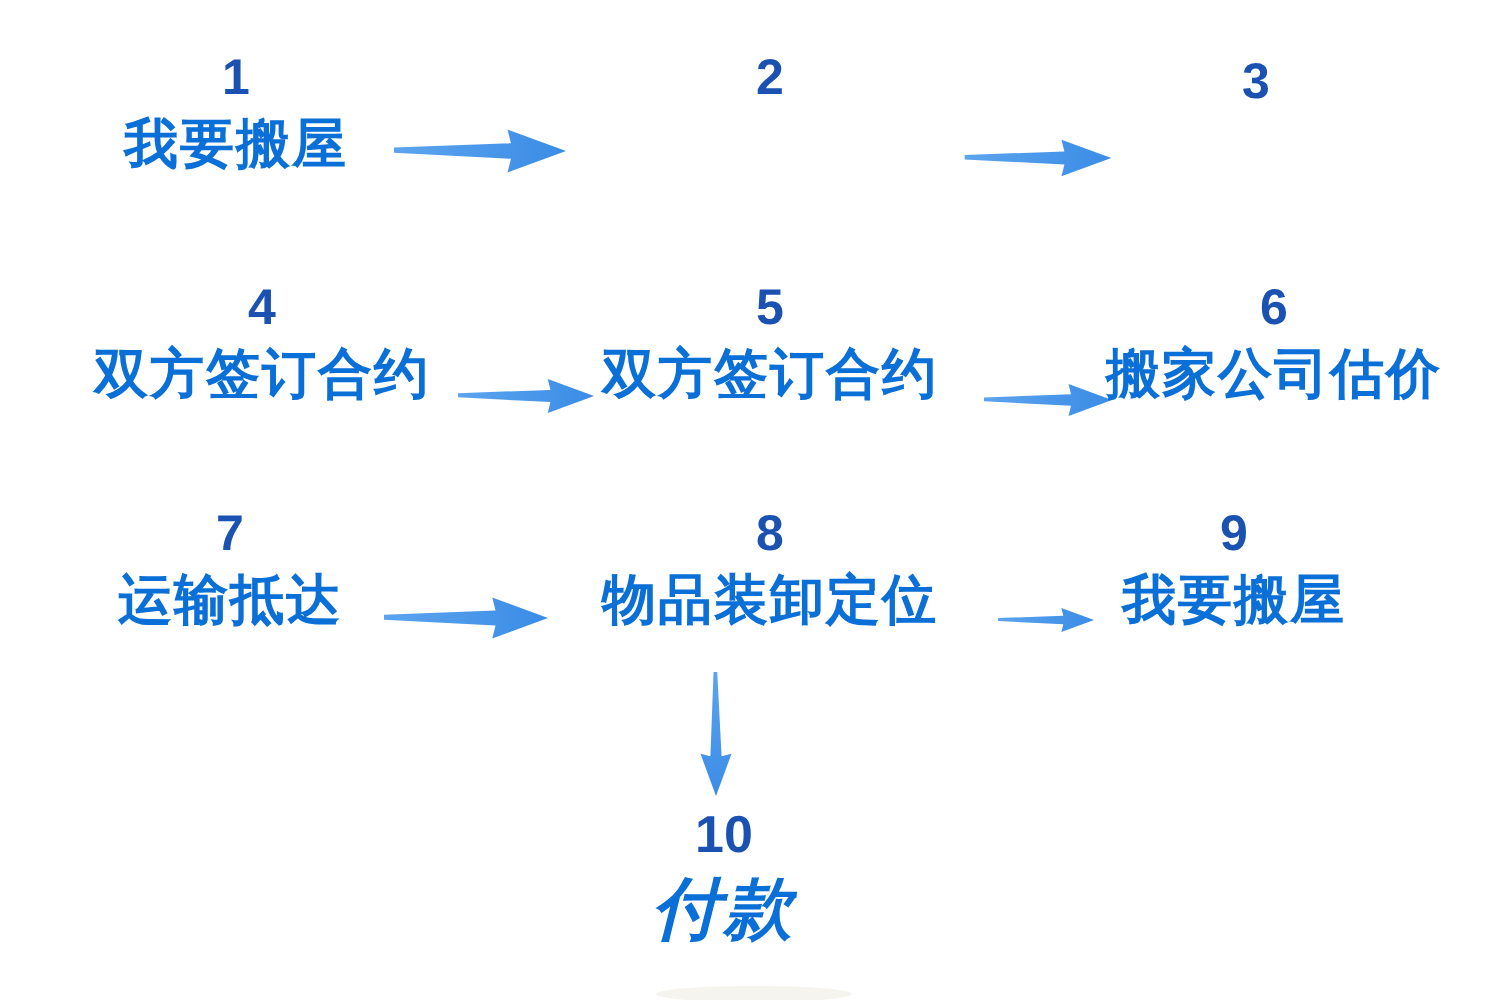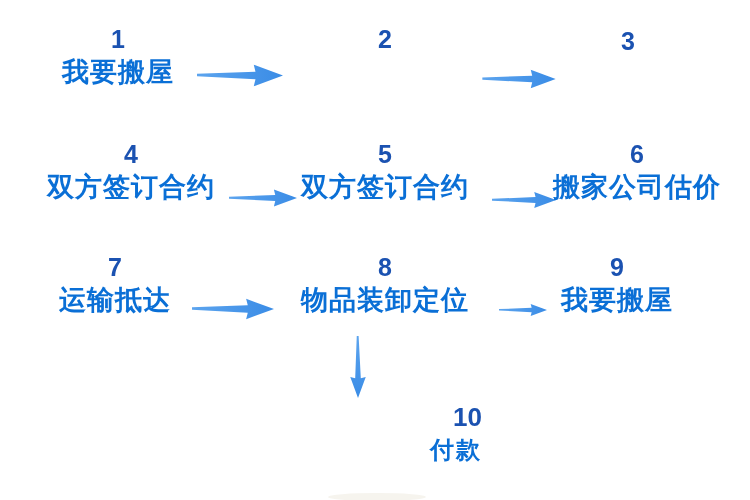--- a/index.html
+++ b/index.html
@@ -32,21 +32,21 @@
   .step .label {
     display: block;
     font-size: 27px;
     font-weight: bold;
     color: #0a6fd6;
     line-height: 1.15;
     letter-spacing: 1px;
     white-space: nowrap;
   }
   .step.final .num { font-size: 26px; }
-  .step.final .label { font-size: 24px; letter-spacing: 2px; }
+  .step.final .label { font-size: 34px; letter-spacing: 2px; font-style: italic; }
   .arrow {
     position: absolute;
     display: block;
   }
   .bottom-artifact {
     position: absolute;
     left: 328px;
     top: 493px;
     width: 98px;
     height: 8px;
@@ -165,20 +165,20 @@
   <svg class="arrow" style="left:346px; top:336px;" width="24" height="62" viewBox="0 0 30 100">
     <defs>
         <linearGradient id="g7" x1="0" y1="0" x2="0" y2="1">
       <stop offset="0" stop-color="#5ca4ee"></stop>
           <stop offset="1" stop-color="#3a8ce6"></stop>
     </linearGradient>
       </defs>
     <polygon points="13,0 10.5,68 2.5,66 15,100 27.5,66 19.5,68 16,0" fill="url(#g7)"></polygon>
   </svg>
 
-  <div class="step final" style="left:362px; top:402px;text-align:right;">
+  <div class="step final" style="left:362px; top:402px;">
     <span class="num">10</span>
     <span class="label">付款</span>
   </div>
 
   <div class="bottom-artifact"></div>
 
 </div>
 
 </body></html>

